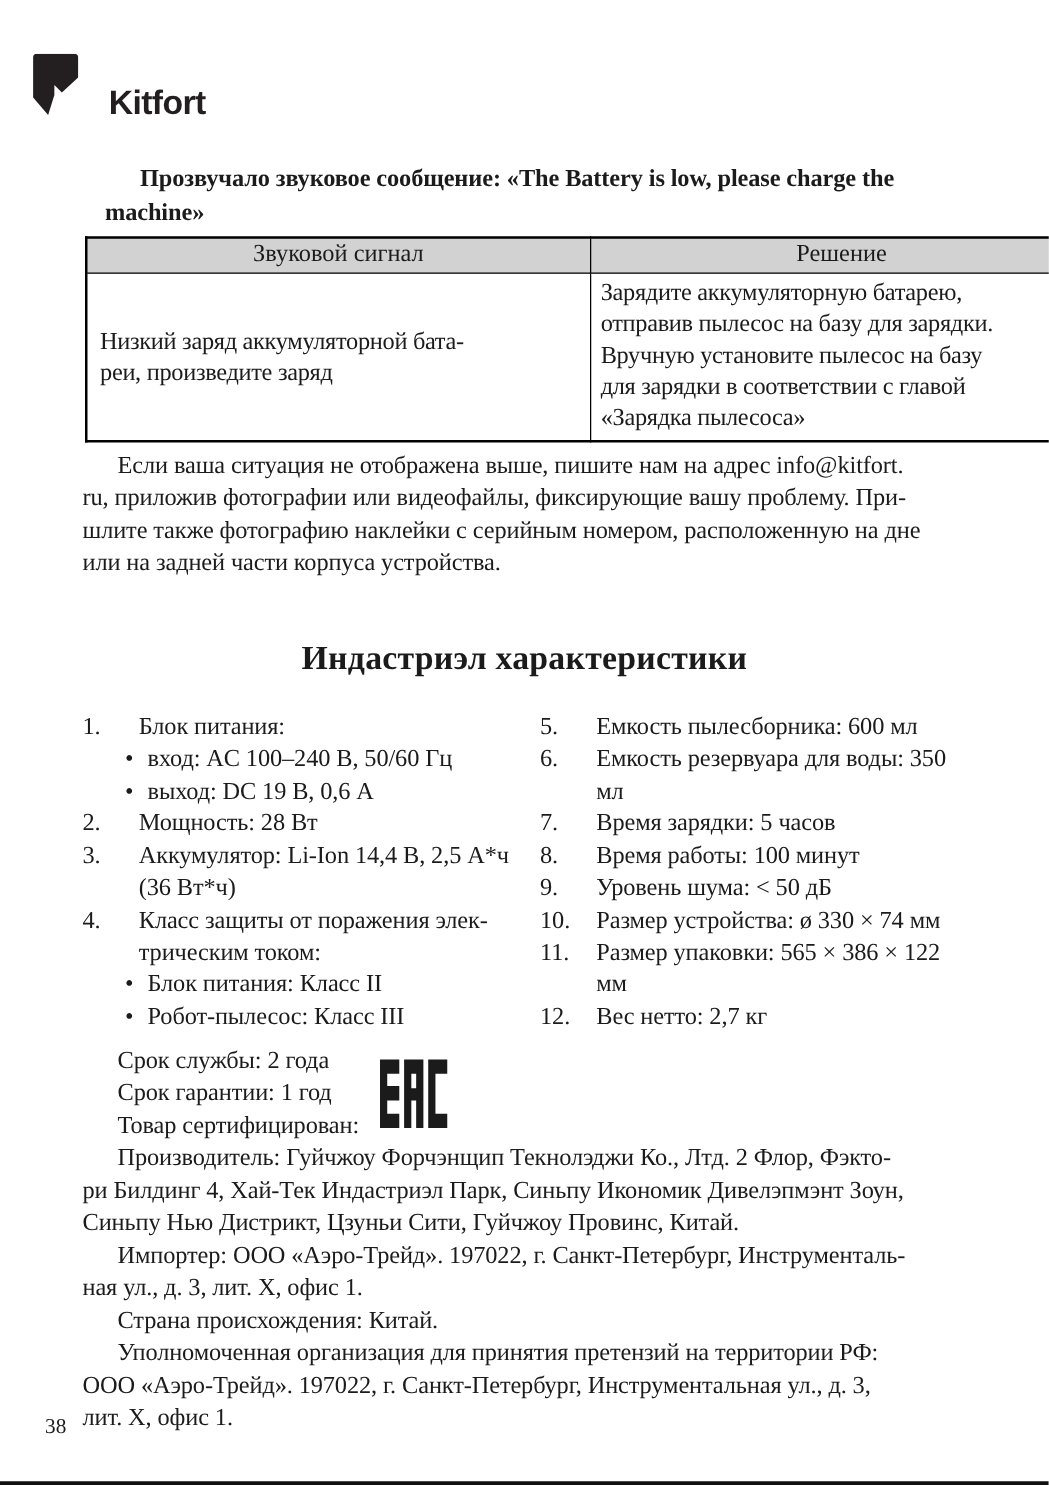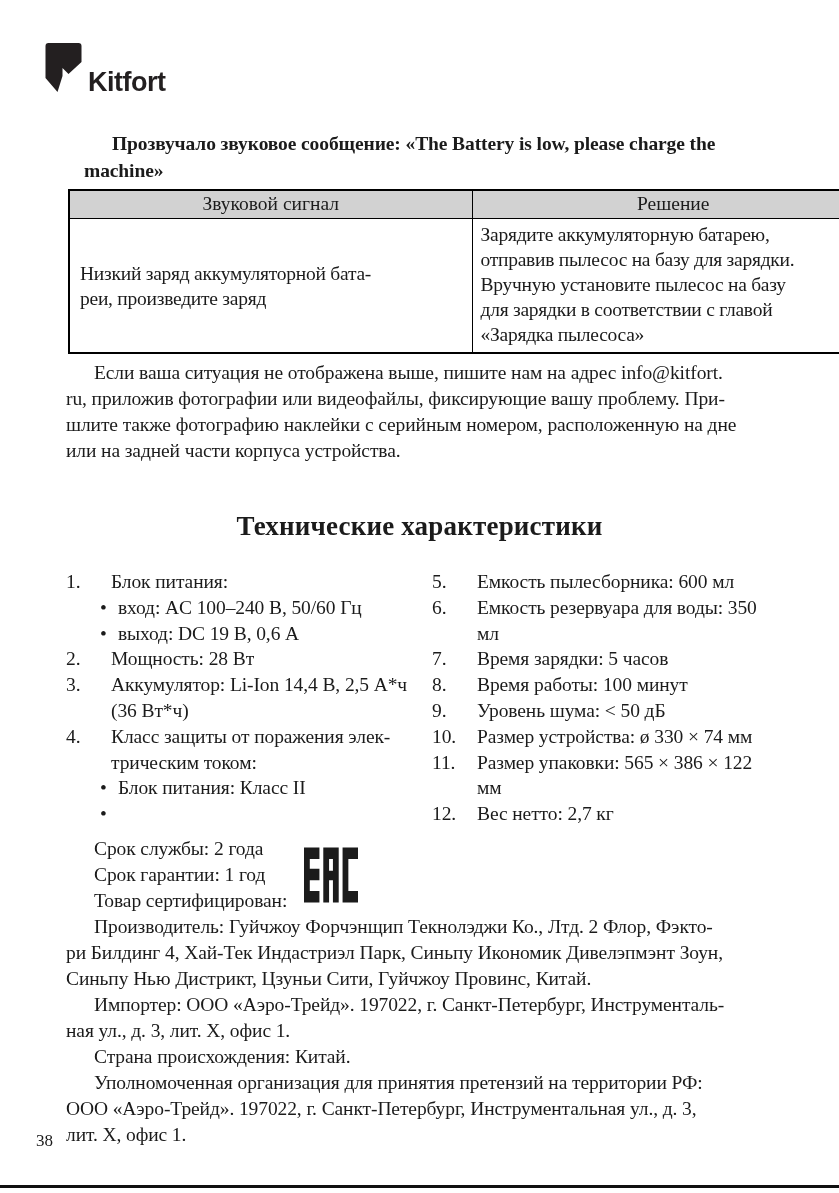--- a/index.html
+++ b/index.html
@@ -6,25 +6,25 @@
   html, body { margin: 0; padding: 0; }
   body {
     width: 839px; height: 1193px;
     background: #ffffff;
     color: #1b1b1b;
     font-family: "Liberation Serif", serif;
     position: relative;
     overflow: hidden;
   }
   .logo-row {
-    padding: 43px 0 0 45px;
+    padding: 43px 0 0 26px;
     height: 93px;
     display: flex;
     align-items: flex-end;
-    gap: 6px;
+    gap: 24px;
   }
   .logo-mark { width: 37px; height: 50px; display: block; }
   .brand {
     font-family: "Liberation Sans", sans-serif;
     font-weight: bold;
     font-size: 27px;
     line-height: 1;
     letter-spacing: -0.5px;
     color: #231f20;
     margin-bottom: -3px;
@@ -161,21 +161,21 @@
 «Зарядка пылесоса»</td>
         </tr>
       </tbody>
     </table>
 
     <p class="para">Если ваша ситуация не отображена выше, пишите нам на адрес info@kitfort.
 ru, приложив фотографии или видеофайлы, фиксирующие вашу проблему. При-
 шлите также фотографию наклейки с серийным номером, расположенную на дне
 или на задней части корпуса устройства.</p>
 
-    <h1 class="specs-title">Технические характеристики</h1>
+    <h1 class="specs-title">Индастриэл характеристики</h1>
 
     <div class="spec-columns">
       <div class="col-left" id="specs-left">
           <div class="spec-item">
             <div class="item-line">
               <span class="num">1.</span>
               <span class="tx">Блок питания:</span>
             </div>
             <div class="bullet-row">
               <span class="b">•</span>
@@ -204,20 +204,21 @@
               <span class="num">4.</span>
               <span class="tx">Класс защиты от поражения элек-
 трическим током:</span>
             </div>
             <div class="bullet-row">
               <span class="b">•</span>
               <span class="btx">Блок питания: Класс II</span>
             </div>
             <div class="bullet-row">
               <span class="b">•</span>
+              <span class="btx">Робот-пылесос: Класс III</span>
             </div>
           </div>
         </div>
       <div class="col-right" id="specs-right">
           <div class="spec-item">
             <div class="item-line">
               <span class="num">5.</span>
               <span class="tx">Емкость пылесборника: 600 мл</span>
             </div>
           </div>

